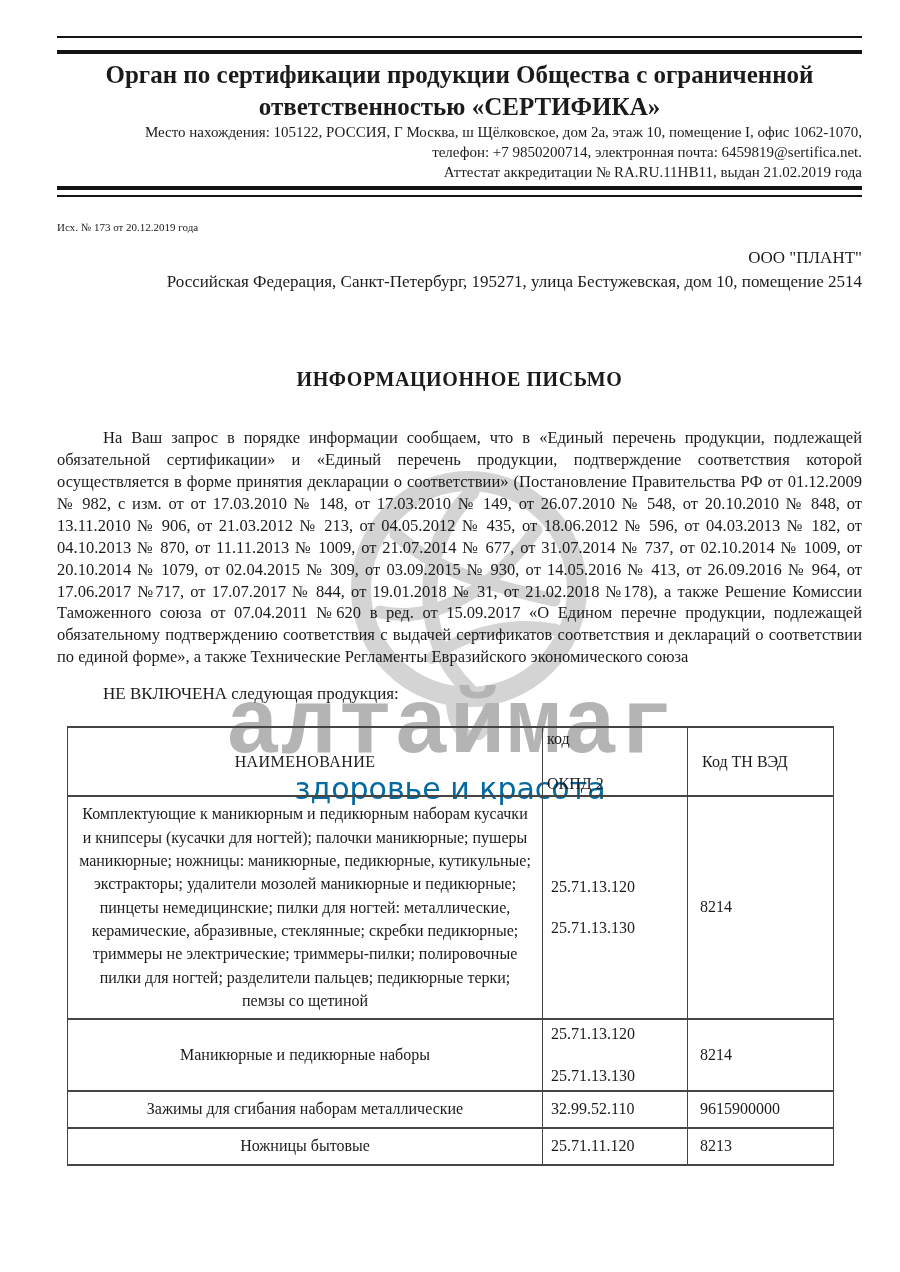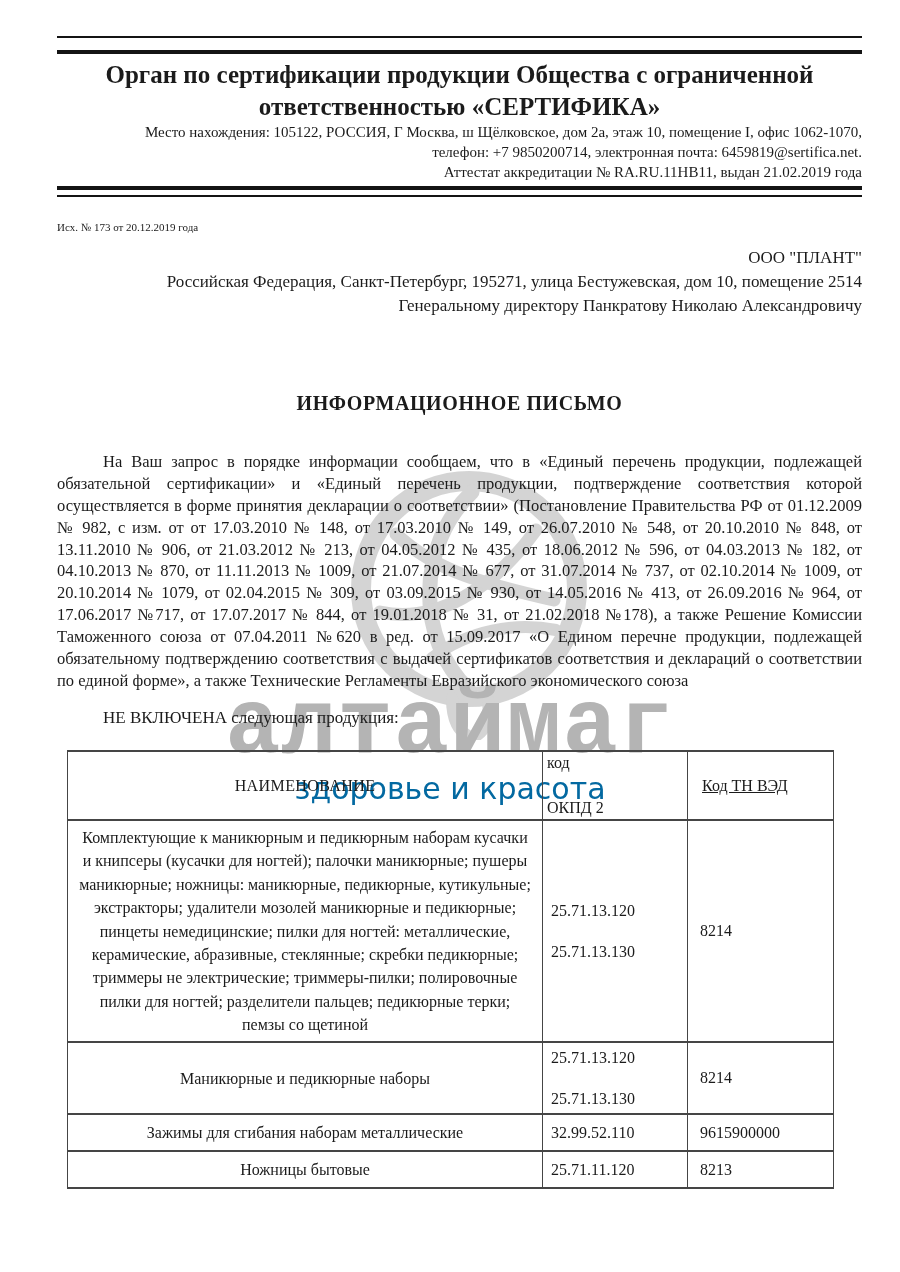--- a/index.html
+++ b/index.html
@@ -65,21 +65,21 @@
     border-left: 1.5px solid #454545; border-right: 1.5px solid #454545;
     vertical-align: middle;
     margin-top: 36px;
   }
   .col-name { width: 475px; }
   .col-okpd { width: 145px; }
   .col-tnved { width: 146px; }
   .th-name { height: 68px; text-align: center; font-weight: normal; letter-spacing: 0.4px; font-size: 16px; }
   .th-okpd { vertical-align: top; text-align: left; font-weight: normal; padding: 2px 4px; }
   .th-okpd .okpd-system { margin-top: 27px; }
-  .th-tnved { text-align: left; font-weight: normal; padding-left: 14px; text-decoration: underline; }
+  .th-tnved { text-align: left; font-weight: normal; padding-left: 14px; }
   .cell-name { text-align: center; padding: 5px 10px; line-height: 1.46; }
   .cell-okpd { padding: 3px 8px; line-height: 1.2; }
   .cell-okpd .code2 { margin-top: 22px; }
   .cell-tnved { padding-left: 12px; }
   .row-tall td { height: 208px; }
   .row-mid td { height: 72px; }
   .row-short td { height: 37px; }
 </style>
 </head>
 <body>
@@ -112,21 +112,20 @@
       <div class="lh-line">Аттестат аккредитации № RA.RU.11НВ11, выдан 21.02.2019 года</div>
       <div class="rule-thick lh-thick-bottom"></div>
       <div class="rule-thin lh-thin-bottom"></div>
     </div>
 
     <div class="ref-line">Исх. № 173 от 20.12.2019 года</div>
 
     <div class="addressee">
       <div>ООО "ПЛАНТ"</div>
       <div>Российская Федерация, Санкт-Петербург, 195271, улица Бестужевская, дом 10, помещение 2514</div>
-      <div>Генеральному директору Панкратову Николаю Александровичу</div>
     </div>
 
     <h2 class="letter-title">ИНФОРМАЦИОННОЕ ПИСЬМО</h2>
 
     <p class="body-text">На Ваш запрос в порядке информации сообщаем, что в «Единый перечень продукции, подлежащей обязательной сертификации» и «Единый перечень продукции, подтверждение соответствия которой осуществляется в форме принятия декларации о соответствии» (Постановление Правительства РФ от 01.12.2009 № 982, с изм. от от 17.03.2010 № 148, от 17.03.2010 № 149, от 26.07.2010 № 548, от 20.10.2010 № 848, от 13.11.2010 № 906, от 21.03.2012 № 213, от 04.05.2012 № 435, от 18.06.2012 № 596, от 04.03.2013 № 182, от 04.10.2013 № 870, от 11.11.2013 № 1009, от 21.07.2014 № 677, от 31.07.2014 № 737, от 02.10.2014 № 1009, от 20.10.2014 № 1079, от 02.04.2015 № 309, от 03.09.2015 № 930, от 14.05.2016 № 413, от 26.09.2016 № 964, от 17.06.2017 №717, от 17.07.2017 № 844, от 19.01.2018 № 31, от 21.02.2018 №178), а также Решение Комиссии Таможенного союза от 07.04.2011 №620 в ред. от 15.09.2017 «О Едином перечне продукции, подлежащей обязательному подтверждению соответствия с выдачей сертификатов соответствия и деклараций о соответствии по единой форме», а также Технические Регламенты Евразийского экономического союза</p>
 
     <div class="not-included">НЕ ВКЛЮЧЕНА следующая продукция:</div>
 
     <table class="products">
       <colgroup>

